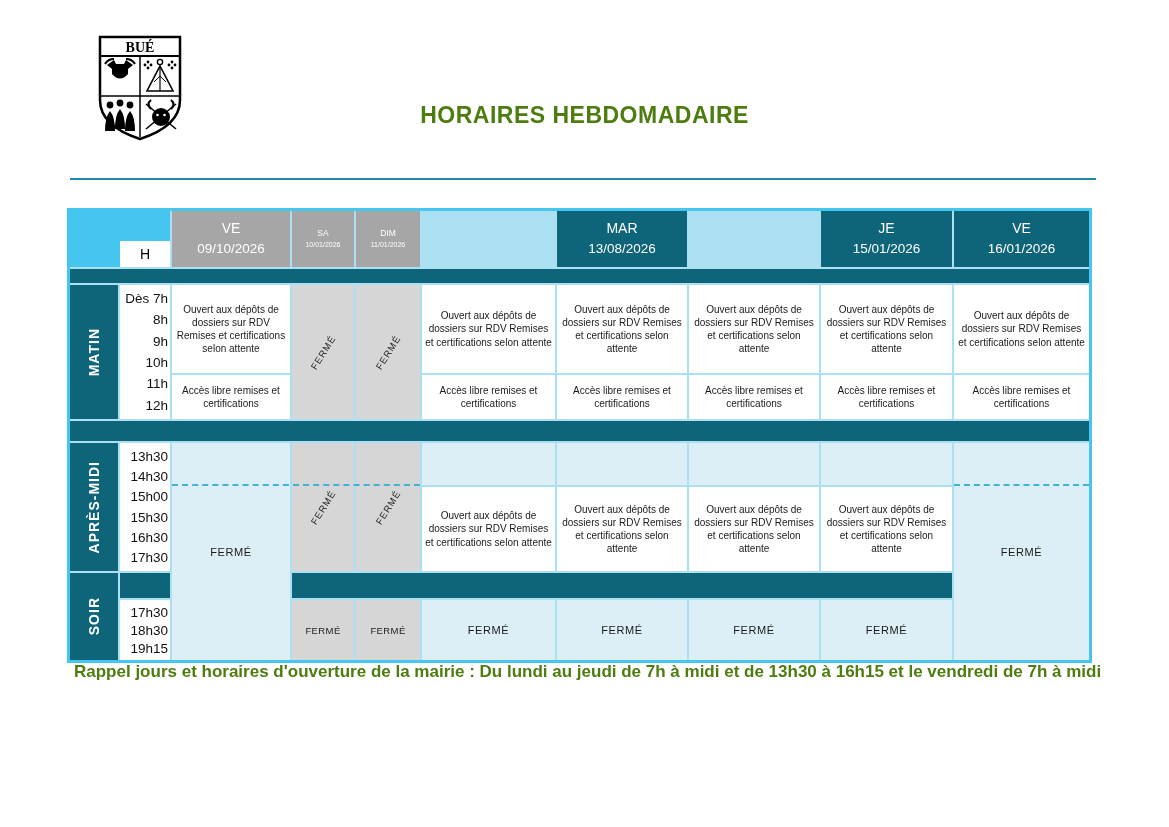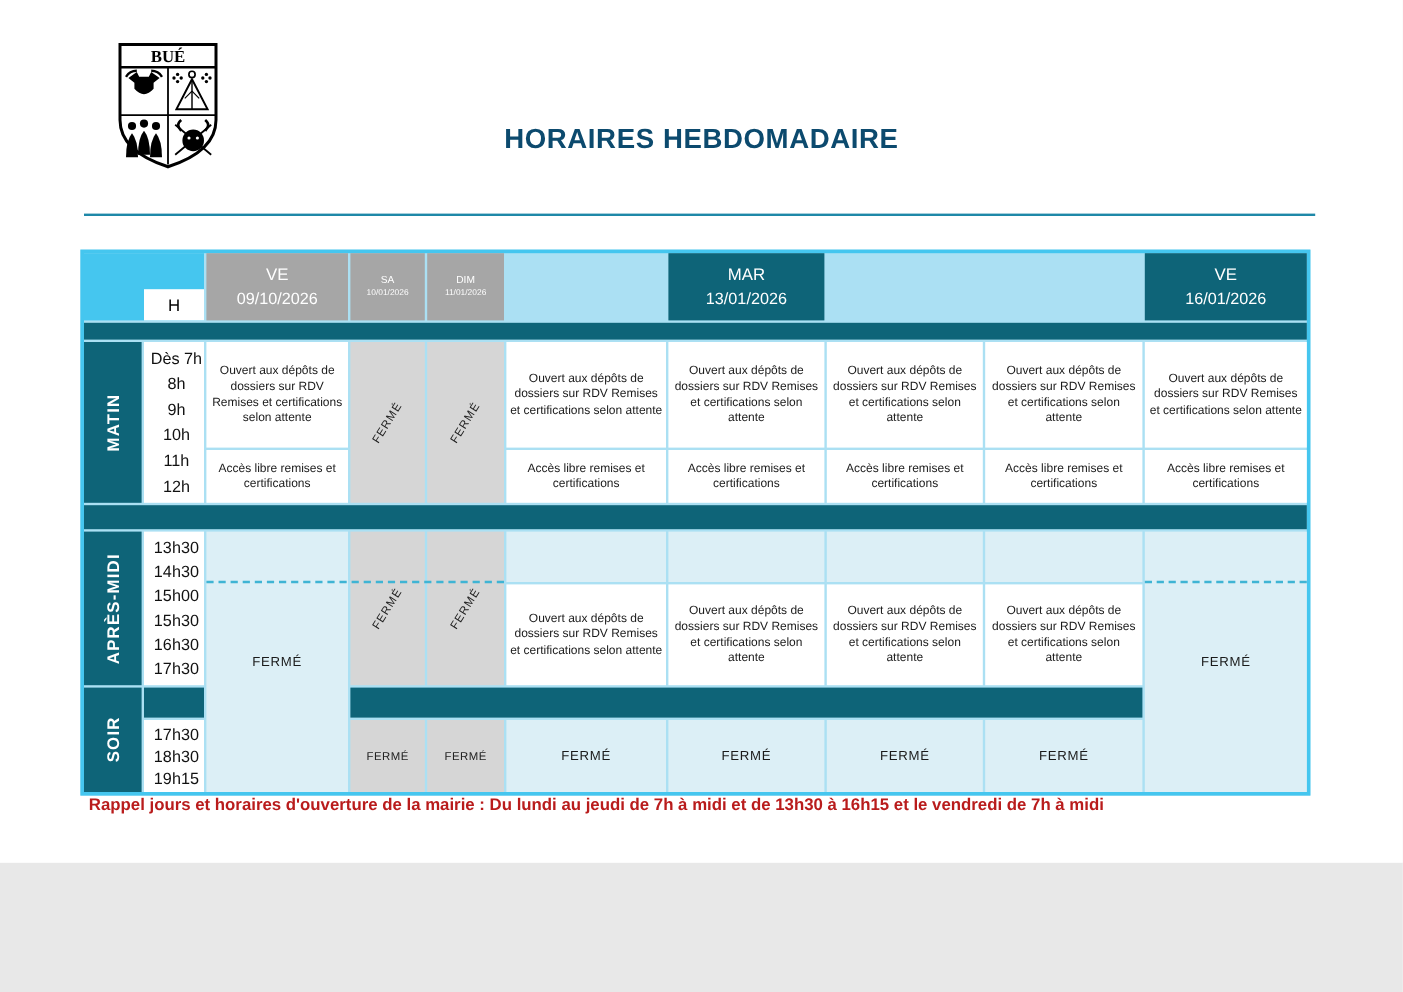--- a/index.html
+++ b/index.html
@@ -1,22 +1,22 @@
 <!DOCTYPE html>
 <html><head>
 <meta charset="utf-8">
 <style>
   * { margin:0; padding:0; box-sizing:border-box; }
   body { background:#e8e8e8; font-family:"Liberation Sans", sans-serif; }
-  #page { position:relative; width:1169px; height:719px; background:#ffffff; overflow:hidden; margin:0 auto; }
+  #page { position:relative; width:1169px; height:827px; background:#ffffff; overflow:hidden; margin:0 auto; }
 
   
   .crest { position:absolute; left:96px; top:34px; }
   .main-title { position:absolute; top:102px; left:0; width:100%; text-align:center;
-                font-size:23px; font-weight:bold; color:#0c4a6e; letter-spacing:.5px; }
+                font-size:23px; font-weight:bold; color:#4d7c0f; letter-spacing:.5px; }
   .sub-title  { position:absolute; top:141px; left:0; width:100%; text-align:center;
                 font-size:23px; font-weight:bold; color:#F20D0D; }
   .title-rule { position:absolute; top:178px; left:70px; width:1026px; height:2px; background:#1E88A8; }
 
   
   .sched-wrap { position:absolute; left:67px; top:208px; border:3px solid #45C6EF; background:#ABE0F3; }
   .sched-grid { display:grid;
     grid-template-columns:48px 50px 118px 62px 64px 133px 130px 130px 131px 135px;
     grid-template-rows:56px 14px 88px 44px 20px 42px 84px 25px 60px;
     gap:2px; position:relative; }
@@ -37,34 +37,34 @@
 
   .corner { position:relative; }
   .hbox { position:absolute; right:0; bottom:0; width:50px; height:26px; background:#ffffff;
           display:flex; align-items:center; justify-content:center; font-size:14px; color:#000; }
 
   .sectioncell { background:#0E6478; }
   .vtext { writing-mode:vertical-rl; transform:rotate(180deg); color:#fff; font-weight:bold;
            font-size:14px; letter-spacing:1px; white-space:nowrap; }
 
   .hourscell { background:#ffffff; display:flex; flex-direction:column; justify-content:space-around;
-               align-items:center; padding:3px 2px 3px 6px; }
+               align-items:flex-end; padding:3px 2px 3px 6px; }
   .hourscell span { font-size:13.5px; color:#111; white-space:nowrap; }
 
   .bodytext { font-size:10px; line-height:1.32; padding:2px 3px; }
   .closed-big { font-size:11px; letter-spacing:.6px; }
   .closed-sm  { font-size:9.5px; letter-spacing:.4px; }
   .rot span { display:inline-block; transform:rotate(-58deg); font-size:9.5px; letter-spacing:1px; color:#222; }
 
   .dash { position:absolute; border-top:2px dashed #3FB4D4; height:0; z-index:5; }
   .dashA { top:273px; left:102px; width:248px; }
   .dashB { top:273px; left:884px; width:135px; }
 
   
-  .footer-note { position:absolute; left:74px; top:662px; font-size:14px; font-weight:bold; color:#b91c1c; }
+  .footer-note { position:absolute; left:74px; top:662px; font-size:17px; font-weight:bold; color:#4d7c0f; }
 </style>
 </head>
 <body>
 
 <div id="page">
 
   <svg class="crest" width="88" height="108" viewBox="0 0 88 108">
     <path d="M4 3 H84 V66 Q84 92 44 105 Q4 92 4 66 Z" fill="#ffffff" stroke="#000" stroke-width="2.5"></path>
     <line x1="4" y1="22" x2="84" y2="22" stroke="#000" stroke-width="2"></line>
     <text x="44" y="18" text-anchor="middle" font-size="14" font-weight="bold" font-family="Liberation Serif, serif">BUÉ</text>
@@ -127,21 +127,25 @@
       <div class="cell grayhead" style="grid-column:4;grid-row:1">
         <span class="day-sm">SA</span>
         <span class="date-sm">10/01/2026</span>
       </div>
       <div class="cell grayhead" style="grid-column:5;grid-row:1">
         <span class="day-sm">DIM</span>
         <span class="date-sm">11/01/2026</span>
       </div>
       <div class="cell tealhead" style="grid-column:7;grid-row:1">
         <span class="day-big">MAR</span>
-        <span class="date-big">13/01/2026</span>
+        <span class="date-big">13/08/2026</span>
+      </div>
+      <div class="cell tealhead" style="grid-column:9;grid-row:1">
+        <span class="day-big">JE</span>
+        <span class="date-big">15/01/2026</span>
       </div>
       <div class="cell tealhead" style="grid-column:10;grid-row:1">
         <span class="day-big">VE</span>
         <span class="date-big">16/01/2026</span>
       </div>
 
       <div class="band" style="grid-column:1/11;grid-row:2"></div>
 
       <div class="cell sectioncell" style="grid-column:1;grid-row:3/5">
         <span class="vtext">MATIN</span>

